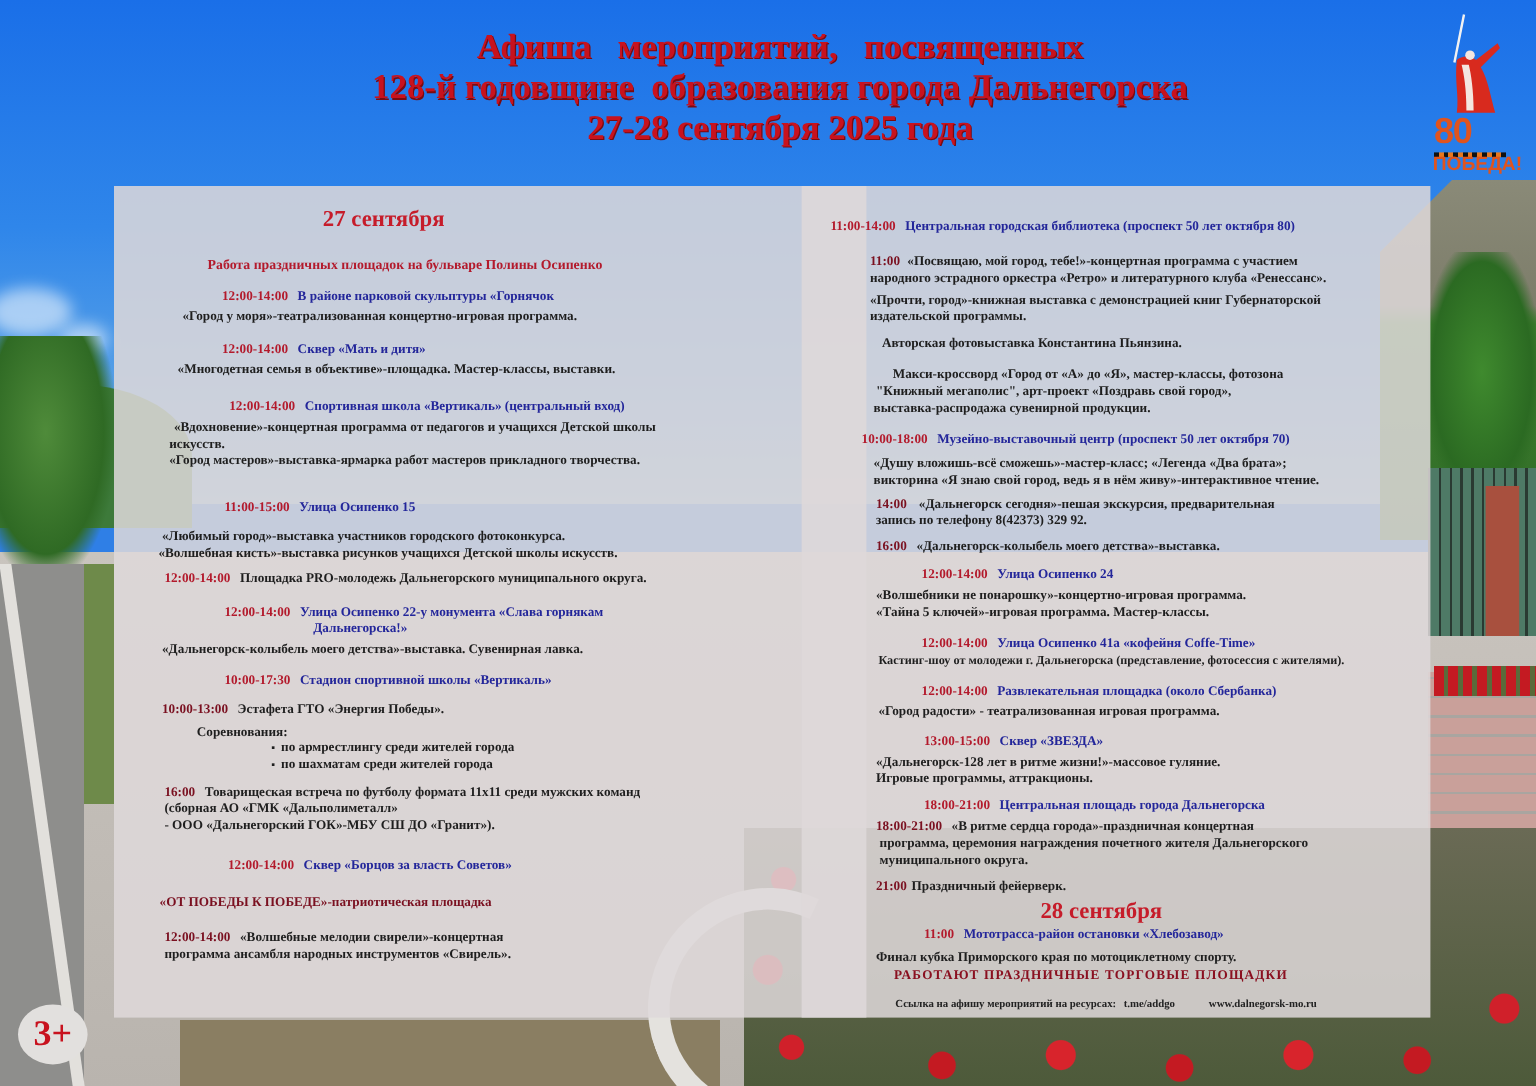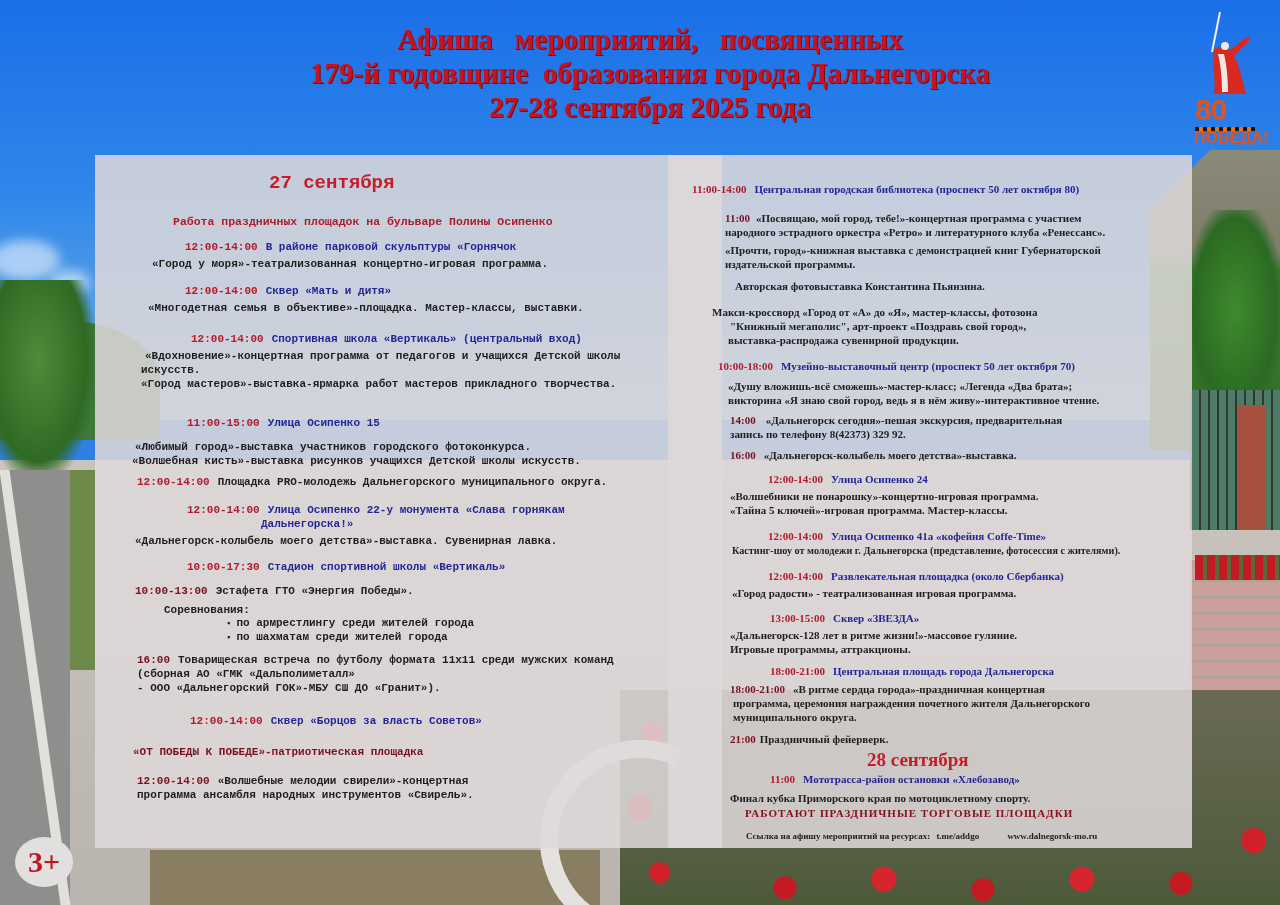--- a/index.html
+++ b/index.html
@@ -114,21 +114,21 @@
   
   .panel {
     position: absolute;
     background: rgba(222, 216, 218, 0.86);
     color: #1a1a1a;
     font-family: "Liberation Serif", "DejaVu Serif", serif;
     font-weight: bold;
     font-size: 11px;
     line-height: 13.5px;
   }
-  .panel-left { left: 95px; top: 155px; width: 627px; height: 693px; font-family: Liberation Mono, monospace; }
+  .panel-left { left: 95px; top: 155px; width: 627px; height: 693px; }
   .panel-right { left: 668px; top: 155px; width: 524px; height: 693px; }
 
   .abs { position: absolute; white-space: nowrap; }
   .day-title { color: #c61c2a; font-size: 19px; font-weight: bold; line-height: 22px; }
   .time { color: #b31a2c; margin-right: 8px; }
   .place { color: #23269a; }
   .subhead { color: #b31a2c; font-size: 11.5px; }
   .dark-red { color: #7a1020; }
   .txt { color: #1e1e1e; }
   .small { font-size: 9px; font-weight: bold; color: #222; }
@@ -162,21 +162,21 @@
   <div class="curb-left"></div>
   <div class="grass-bottom"></div>
   <div class="paving-right"></div>
   <div class="flowers-right"></div>
   <div class="flowers"></div>
   <div class="curb-curve"></div>
 </div>
 
 <div class="header">
   <span class="line">Афиша   мероприятий,   посвященных</span>
-  <span class="line">179-й годовщине  образования города Дальнегорска</span>
+  <span class="line">128-й годовщине  образования города Дальнегорска</span>
   <span class="line">27-28 сентября 2025 года</span>
 </div>
 
 <div class="logo">
   <svg width="70" height="90" viewBox="0 0 70 90" style="position:absolute;left:0;top:0;">
     <line x1="28" y1="2" x2="20" y2="42" stroke="#f2f2f2" stroke-width="2"></line>
     <path d="M22 40 C26 36 34 36 38 40 L56 26 L58 30 L42 46 C48 56 50 70 54 84 L22 84 C24 70 20 58 22 40 Z" fill="#d82a1e"></path>
     <path d="M26 44 C28 52 30 64 30 82 L36 82 C36 66 34 52 32 44 Z" fill="#f4e6e0"></path>
     <circle cx="33" cy="36" r="4" fill="#f4e6e0"></circle>
   </svg>
@@ -256,21 +256,21 @@
   <div class="abs" style="left:24px;top:28px;">
     <span class="time">11:00-14:00</span><span class="place">Центральная городская библиотека  (проспект 50 лет октября 80)</span>
   </div>
   <div class="abs txt" style="left:57px;top:57px;">
     <span class="dark-red" style="margin-right:6px;">11:00</span><span>«Посвящаю, мой город, тебе!»-концертная программа  с участием</span>
   </div>
   <div class="abs txt" style="left:57px;top:71px;">народного эстрадного оркестра «Ретро» и литературного клуба «Ренессанс».</div>
   <div class="abs txt" style="left:57px;top:89px;">«Прочти, город»-книжная выставка с демонстрацией книг Губернаторской</div>
   <div class="abs txt" style="left:57px;top:103px;">издательской программы.</div>
   <div class="abs txt" style="left:67px;top:125px;">Авторская фотовыставка Константина Пьянзина.</div>
-  <div class="abs txt" style="left:44px;top:151px;">Макси-кроссворд «Город от «А» до «Я», мастер-классы, фотозона</div>
+  <div class="abs txt" style="left:76px;top:151px;">Макси-кроссворд «Город от «А» до «Я», мастер-классы, фотозона</div>
   <div class="abs txt" style="left:62px;top:165px;">"Книжный мегаполис", арт-проект «Поздравь свой город»,</div>
   <div class="abs txt" style="left:60px;top:179px;">выставка-распродажа сувенирной продукции.</div>
 
   <div class="abs" style="left:50px;top:205px;">
     <span class="time">10:00-18:00</span><span class="place">Музейно-выставочный центр  (проспект 50 лет октября 70)</span>
   </div>
   <div class="abs txt" style="left:60px;top:225px;">«Душу вложишь-всё сможешь»-мастер-класс; «Легенда «Два брата»;</div>
   <div class="abs txt" style="left:60px;top:239px;">викторина «Я знаю свой город, ведь я в нём живу»-интерактивное чтение.</div>
   <div class="abs txt" style="left:62px;top:259px;">
     <span class="dark-red" style="margin-right:10px;">14:00</span><span>«Дальнегорск сегодня»-пешая экскурсия, предварительная</span>

